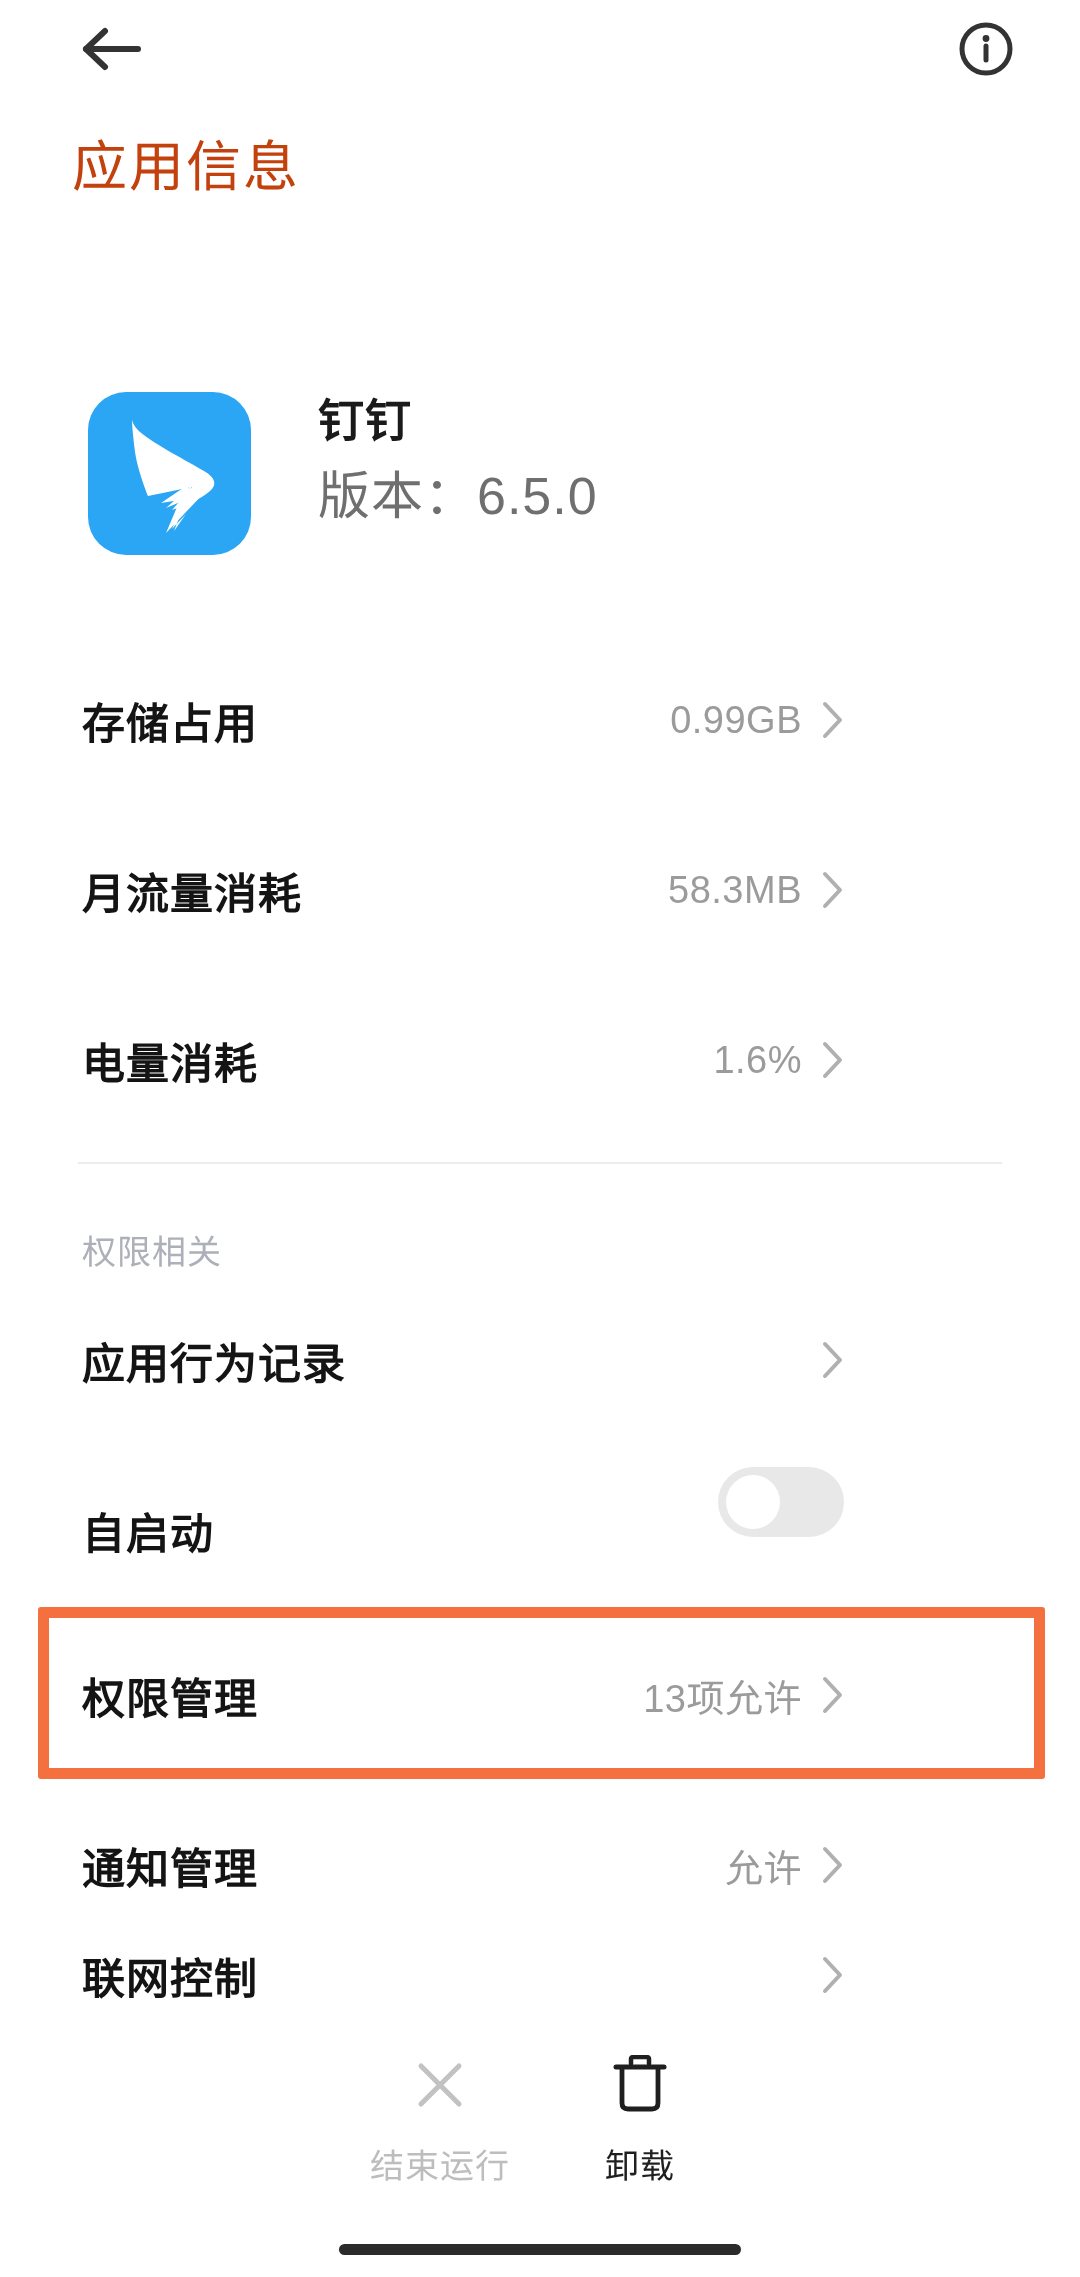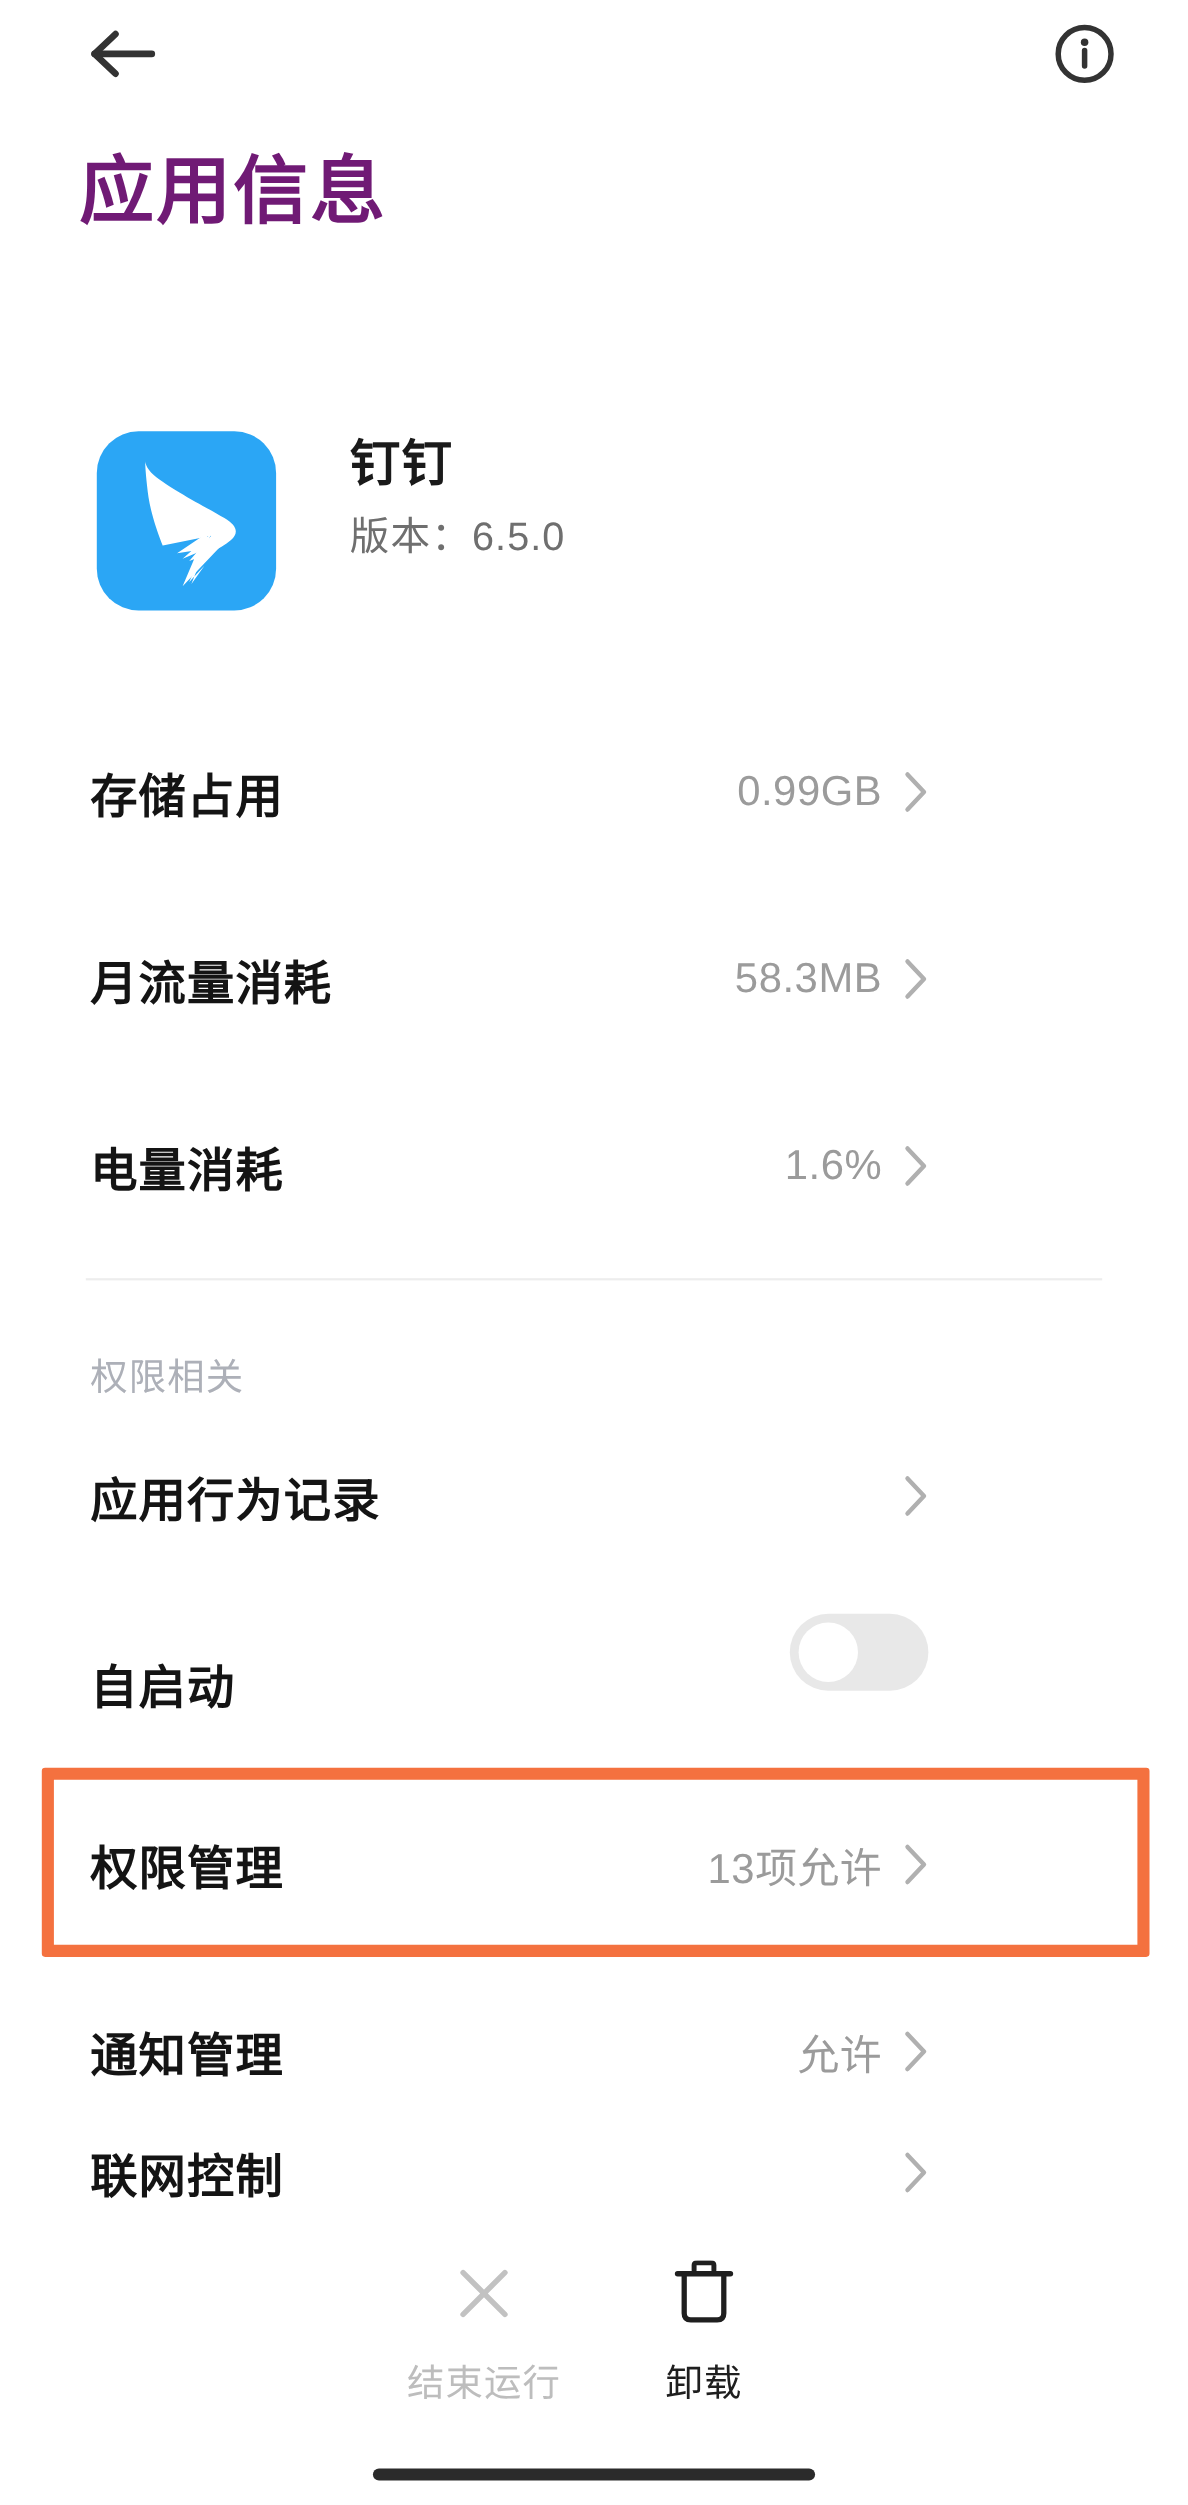--- a/index.html
+++ b/index.html
@@ -24,22 +24,22 @@
   .info-btn {
     position:absolute; left:948px; top:14px;
     width:76px; height:70px;
     display:flex; align-items:center; justify-content:center;
   }
   .info-btn svg { display:block; }
 
   
   .page-title {
     position:absolute; left:72px; top:134px;
-    font-size:68px; line-height:1.2;
-    font-weight:700; color:#701a75;
+    font-size:55px; line-height:1.2;
+    font-weight:400; color:#c2410c;
     letter-spacing:2px;
     white-space:nowrap;
   }
 
   
   .app-header { position:absolute; left:0; top:380px; width:896px; height:190px; }
   .app-icon {
     position:absolute; left:88px; top:12px;
     width:163px; height:163px;
     background:#2BA6F5;
@@ -47,21 +47,21 @@
     overflow:hidden;
   }
   .app-icon svg { display:block; }
   .app-meta { position:absolute; left:318px; top:18px; }
   .app-name {
     font-size:46px; font-weight:bold; color:#1a1a1a;
     line-height:1; letter-spacing:1px;
   }
   .app-version {
     margin-top:26px;
-    font-size:36px; font-weight:300; color:#6f6f6f;
+    font-size:52px; font-weight:300; color:#6f6f6f;
     line-height:1; letter-spacing:1px;
   }
 
   
   .row {
     position:absolute; left:0; width:900px; height:120px;
     display:flex; align-items:center;
   }
   .row-label {
     position:absolute; left:82px;

